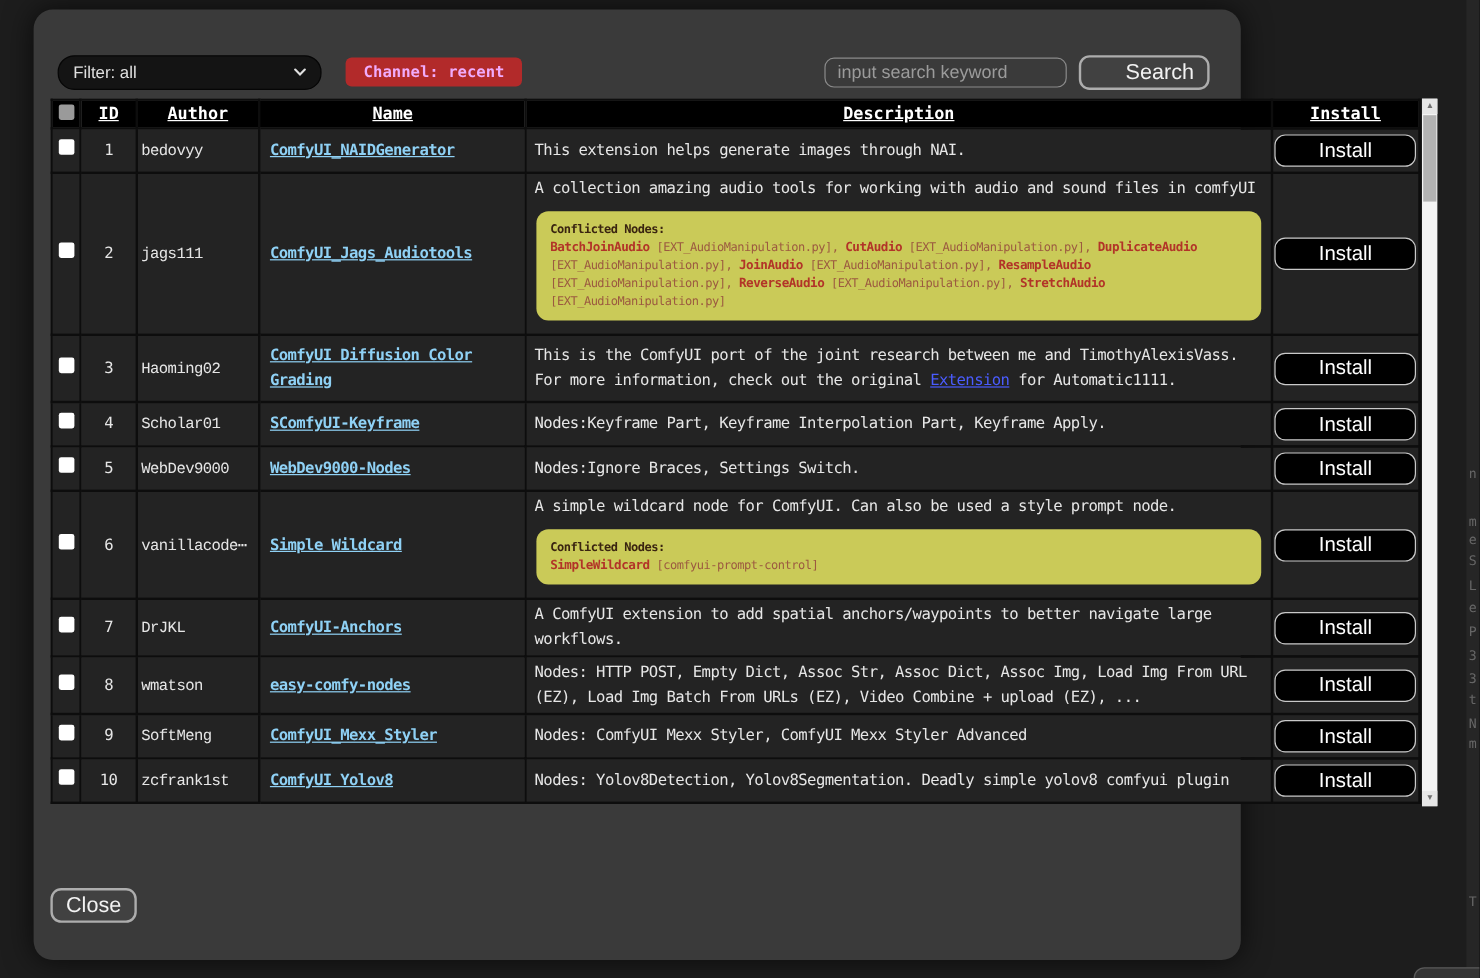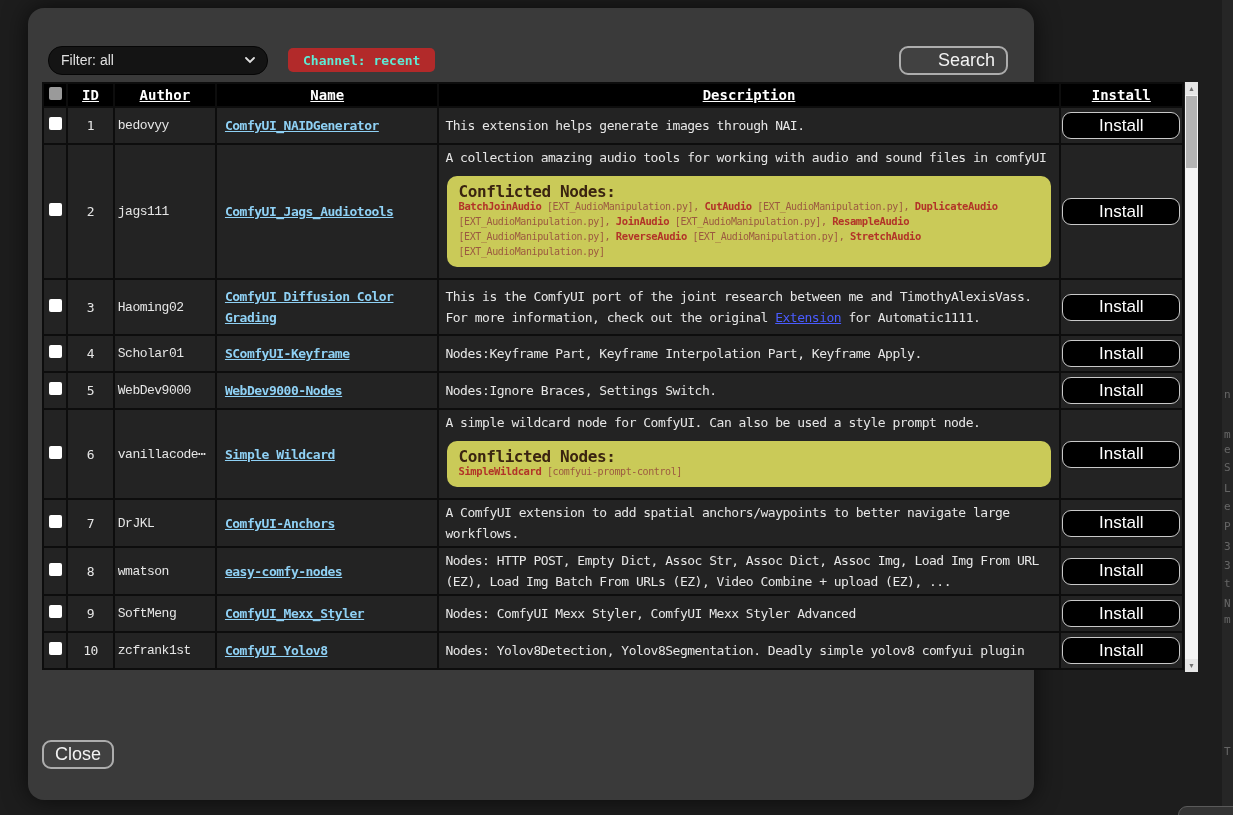--- a/index.html
+++ b/index.html
@@ -13,21 +13,21 @@
   
   .modal{position:absolute;left:28px;top:8px;width:1006px;height:792px;background:#3a3a3a;
          border-radius:16px;box-shadow:0 0 24px rgba(0,0,0,.65);}
   
   .topbar{display:flex;align-items:center;margin:38px 26px 0 20px;height:28px;}
   .filter-select{width:194px;height:27px;background:#141414;border:1px solid #060606;border-radius:14px;
         color:#e0e0e0;font:14px "Liberation Sans",sans-serif;display:flex;align-items:center;
         justify-content:space-between;padding:0 12px;cursor:pointer;}
   .chev{width:10px;height:10px;flex:none;}
   .badge{margin-left:20px;height:24px;padding:0 15px;border-radius:5px;display:flex;align-items:center;
-        color:#5eead4;font:bold 13px "DejaVu Sans Mono",monospace;}
+        color:#f0abfc;font:bold 13px "DejaVu Sans Mono",monospace;}
   .spacer{flex:1;}
   .search-input{width:180px;height:23px;background:#3a3a3a;border:1px solid#8a8a8a;border-radius:8px;
         padding:0 10px;color:#ddd;font:15px "Liberation Sans",sans-serif;outline:none;}
   .search-input::placeholder{color:#9b9b9b;}
   .btn{background:#414141;border:2px solid #adadad;border-radius:9px;color:#f2f2f2;
         font:18px "Liberation Sans",sans-serif;padding:1px 11px;cursor:pointer;}
   .search-btn{margin-left:10px;height:29px;padding-left:37px;}
   
   .table-wrap{position:absolute;left:14px;top:74px;width:1156px;height:590px;overflow:hidden;}
   table{border-collapse:collapse;table-layout:fixed;width:1142px;}
@@ -44,21 +44,21 @@
   td.cell-install{text-align:center;padding:4px 0;}
   .cb{display:inline-block;width:13px;height:13px;background:#fff;border-radius:2px;margin:0 auto;cursor:pointer;}
   .cb.head{background:#9a9a9a;}
   td.cell-check,th.cell-check{text-align:center;padding:0;}
   a.name-link{color:#8fd1f5;font-weight:bold;text-decoration:underline;cursor:pointer;}
   a.desc-link{color:#4a5cff;text-decoration:underline;cursor:pointer;}
   .install-btn{width:118px;height:27px;background:#000;border:1.5px solid #c9c9c9;border-radius:9px;
      color:#fff;font:17px "Liberation Sans",sans-serif;cursor:pointer;}
   .conflict-box{background:#caca58;border-radius:10px;margin:8px 2px 9px 2px;padding:8px 11px;
      font:10px "DejaVu Sans Mono",monospace;letter-spacing:-.4px;line-height:15px;color:#9c5a40;}
-  .conflict-title{display:block;color:#3a2410;font-weight:bold;font-size:16px;}
+  .conflict-title{display:block;color:#3a2410;font-weight:bold;font-size:10px;}
   .conflict-node{color:#b23428;font-weight:bold;font-size:10.5px;}
   
   .vscroll{position:absolute;right:0;top:0;width:13px;height:590px;background:#f4f4f4;}
   .varrow{position:absolute;left:0;width:13px;height:13px;background:#e6e6e6;color:#707070;
      font:7px "Liberation Sans",sans-serif;text-align:center;line-height:13px;cursor:pointer;}
   .varrow.up{top:0;} .varrow.down{bottom:0;}
   .vthumb{position:absolute;left:1px;top:14px;width:11px;height:72px;background:#b3b3b3;cursor:pointer;}
   
   .close-btn{position:absolute;left:14px;top:732px;height:29px;}
 </style>
@@ -88,20 +88,21 @@
 
     <div class="topbar">
       <div class="filter-select">
         <span>Filter: all</span>
         <svg class="chev" viewBox="0 0 10 10">
           <path d="M1 3 L5 7 L9 3" stroke="#e0e0e0" stroke-width="1.8" fill="none" stroke-linecap="round"></path>
         </svg>
       </div>
       <div class="badge" id="channel-badge" style="background: rgb(178, 42, 42);">Channel: recent</div>
       <div class="spacer"></div>
+      <input class="search-input" placeholder="input search keyword" style="">
       <button class="btn search-btn">Search</button>
     </div>
 
     <div class="table-wrap">
       <table>
         <colgroup>
           <col class="c-check">
             <col class="c-id">
             <col class="c-author">
           <col class="c-name">

